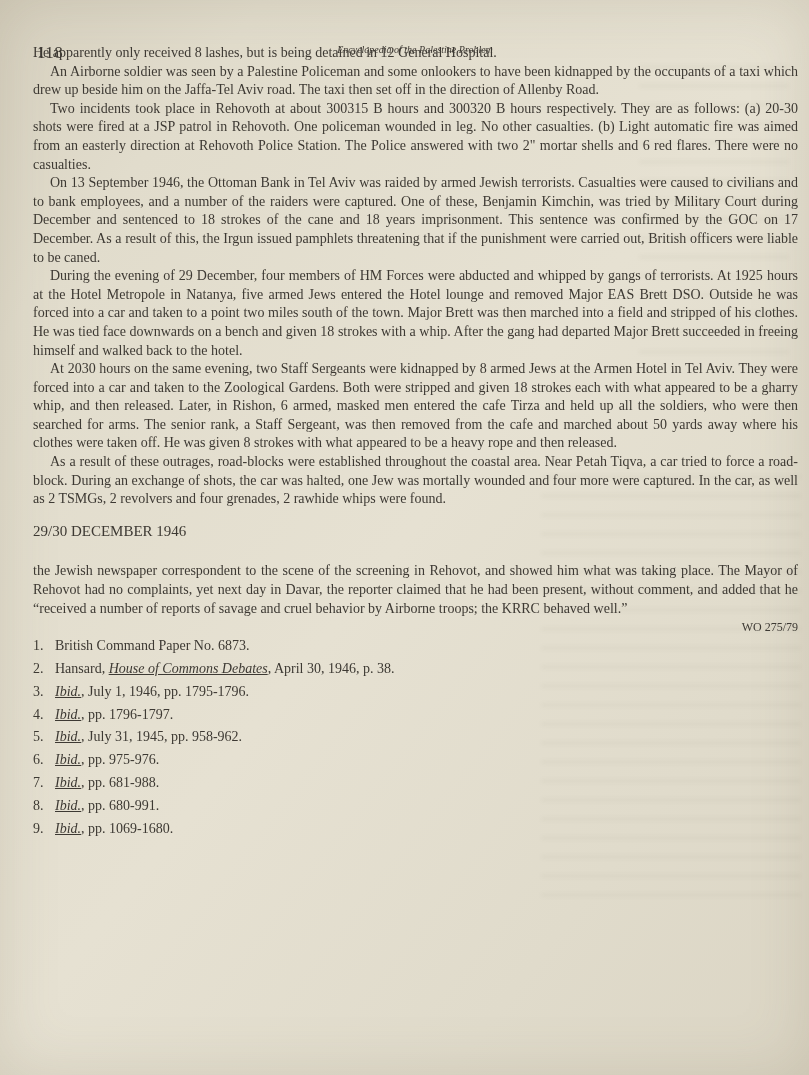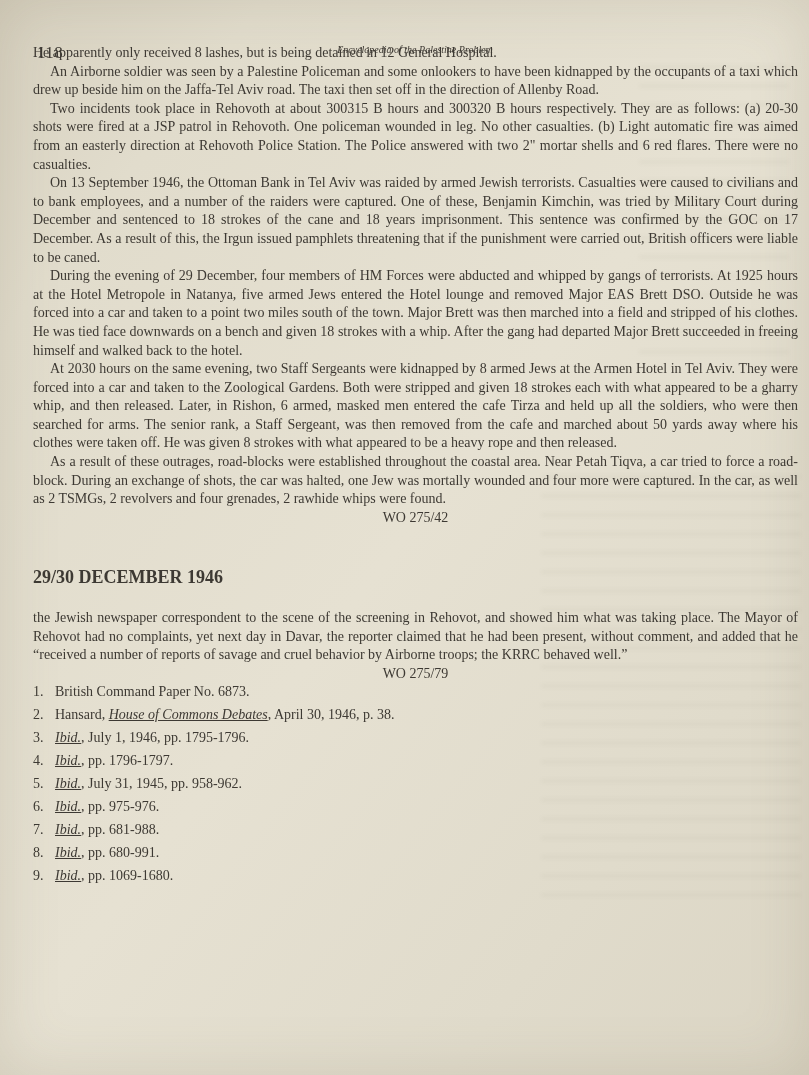--- a/index.html
+++ b/index.html
@@ -74,29 +74,29 @@
     margin: 0;
     font-size: 14px;
     line-height: 18.6px;
     text-align: justify;
     hyphens: none;
   }
   .body-par.indent { text-indent: 17px; }
 
   .citation {
     margin: 0;
-    font-size: 14px;
+    font-size: 12px;
     line-height: 18.6px;
-    text-align: center;
+    text-align: right;
   }
 
   .section-heading {
-    margin: 41px 0 1px 0;
-    font-size: 18px;
-    font-weight: bold;
+    margin: 13px 0 1px 0;
+    font-size: 15px;
+    font-weight: normal;
     line-height: 18.6px;
   }
 
   .notes-heading {
     margin: 36px 0 22px 0;
     text-align: center;
     font-weight: bold;
     font-size: 17.5px;
     letter-spacing: 0.6px;
   }
@@ -125,21 +125,20 @@
 
   <div class="columns">
     <div class="col" id="left-col">
         <p class="body-par">He apparently only received 8 lashes, but is being detained in 12 General Hospital.</p>
         <p class="body-par indent">An Airborne soldier was seen by a Palestine Policeman and some onlookers to have been kidnapped by the occupants of a taxi which drew up beside him on the Jaffa-Tel Aviv road. The taxi then set off in the direction of Allenby Road.</p>
         <p class="body-par indent">Two incidents took place in Rehovoth at about 300315 B hours and 300320 B hours respectively. They are as follows: (a) 20-30 shots were fired at a JSP patrol in Rehovoth. One policeman wounded in leg. No other casualties. (b) Light automatic fire was aimed from an easterly direction at Rehovoth Police Station. The Police answered with two 2" mortar shells and 6 red flares. There were no casualties.</p>
         <p class="body-par indent">On 13 September 1946, the Ottoman Bank in Tel Aviv was raided by armed Jewish terrorists. Casualties were caused to civilians and to bank employees, and a number of the raiders were captured. One of these, Benjamin Kimchin, was tried by Military Court during December and sentenced to 18 strokes of the cane and 18 years imprisonment. This sentence was confirmed by the GOC on 17 December. As a result of this, the Irgun issued pamphlets threatening that if the punishment were carried out, British officers were liable to be caned.</p>
         <p class="body-par indent">During the evening of 29 December, four members of HM Forces were abducted and whipped by gangs of terrorists. At 1925 hours at the Hotel Metropole in Natanya, five armed Jews entered the Hotel lounge and removed Major EAS Brett DSO. Outside he was forced into a car and taken to a point two miles south of the town. Major Brett was then marched into a field and stripped of his clothes. He was tied face downwards on a bench and given 18 strokes with a whip. After the gang had departed Major Brett succeeded in freeing himself and walked back to the hotel.</p>
         <p class="body-par indent">At 2030 hours on the same evening, two Staff Sergeants were kidnapped by 8 armed Jews at the Armen Hotel in Tel Aviv. They were forced into a car and taken to the Zoological Gardens. Both were stripped and given 18 strokes each with what appeared to be a gharry whip, and then released. Later, in Rishon, 6 armed, masked men entered the cafe Tirza and held up all the soldiers, who were then searched for arms. The senior rank, a Staff Sergeant, was then removed from the cafe and marched about 50 yards away where his clothes were taken off. He was given 8 strokes with what appeared to be a heavy rope and then released.</p>
         <p class="body-par indent">As a result of these outrages, road-blocks were established throughout the coastal area. Near Petah Tiqva, a car tried to force a road-block. During an exchange of shots, the car was halted, one Jew was mortally wounded and four more were captured. In the car, as well as 2 TSMGs, 2 revolvers and four grenades, 2 rawhide whips were found.</p>
-        <div class="citation">WO 275/42</div>
         <div class="section-heading">29/30 DECEMBER 1946</div>
       </div>
     <div class="col" id="right-col">
         <p class="body-par">the Jewish newspaper correspondent to the scene of the screening in Rehovot, and showed him what was taking place. The Mayor of Rehovot had no complaints, yet next day in Davar, the reporter claimed that he had been present, without comment, and added that he “received a number of reports of savage and cruel behavior by Airborne troops; the KRRC behaved well.”</p>
         <div class="citation">WO 275/79</div>
         <div class="note">
           <span class="note-num">1.</span>
           <span class="note-text"><span class="">British Command Paper No. 6873.</span></span>
         </div>
         <div class="note">

